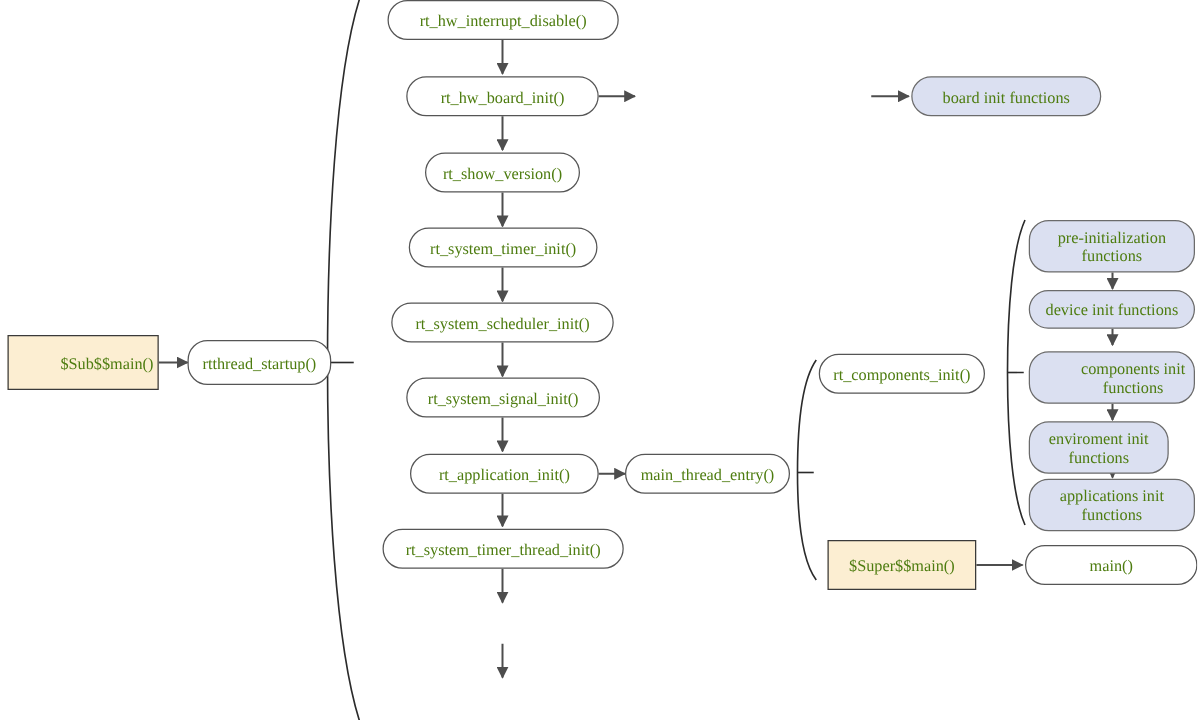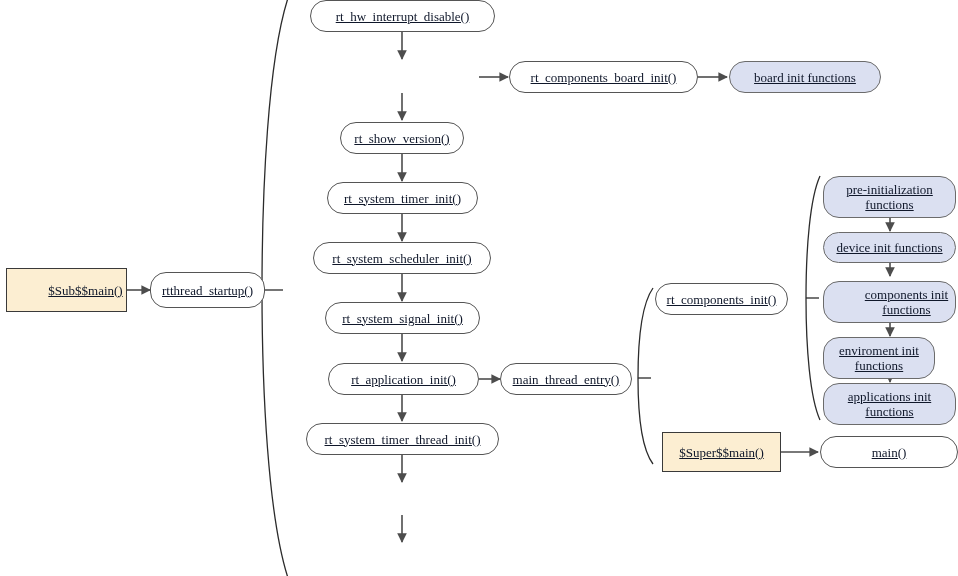--- a/index.html
+++ b/index.html
@@ -28,27 +28,26 @@
   }
   .node {
     position: absolute;
     box-sizing: border-box;
     display: flex;
     align-items: center;
     justify-content: center;
     text-align: center;
     font-size: 13px;
     line-height: 15px;
-    color: #0f172a;
+    color: #4d7c0f;
     background: #ffffff;
     border: 1px solid #555555;
     border-radius: 16px;
     padding: 0 6px;
     white-space: pre-line;
-    text-decoration: underline;
   }
   .node.rect {
     border-radius: 0;
     border: 1px solid #3a3a3a;
     background: #fceed2;
   }
   .node.blue {
     background: #dbe0f1;
     border: 1px solid #6b6b6b;
   }
@@ -110,36 +109,36 @@
       <path d="M 806 298 L 819 298"></path>
     </g>
   </svg>
 
   <div class="node rect" style="left:6px; top:268px; width:121px; height:44px;padding-left:44px;">$Sub$$main()</div>
 
   <div class="node" style="left:150px; top:272px; width:115px; height:36px;">rtthread_startup()</div>
 
   <div class="node" style="left:310px; top:0px; width:185px; height:32px;">rt_hw_interrupt_disable()</div>
 
+  <div class="node" style="left:325px; top:61px; width:154px; height:32px;">rt_hw_board_init()</div>
 
   <div class="node" style="left:340px; top:122px; width:124px; height:32px;">rt_show_version()</div>
 
   <div class="node" style="left:327px; top:182px; width:151px; height:32px;">rt_system_timer_init()</div>
 
   <div class="node" style="left:313px; top:242px; width:178px; height:32px;">rt_system_scheduler_init()</div>
 
   <div class="node" style="left:325px; top:302px; width:155px; height:32px;">rt_system_signal_init()</div>
 
   <div class="node" style="left:328px; top:363px; width:151px; height:32px;">rt_application_init()</div>
 
   <div class="node" style="left:306px; top:423px; width:193px; height:32px;">rt_system_timer_thread_init()</div>
 
 
 
-  <div class="node" style="left:509px; top:61px; width:189px; height:32px;">rt_components_board_init()</div>
 
   <div class="node blue" style="left:729px; top:61px; width:152px; height:32px;">board init functions</div>
 
   <div class="node" style="left:500px; top:363px; width:132px; height:32px;">main_thread_entry()</div>
 
   <div class="node" style="left:655px; top:283px; width:133px; height:32px;">rt_components_init()</div>
 
   <div class="node rect" style="left:662px; top:432px; width:119px; height:40px;">$Super$$main()</div>
 
   <div class="node" style="left:820px; top:436px; width:138px; height:32px;">main()</div>

